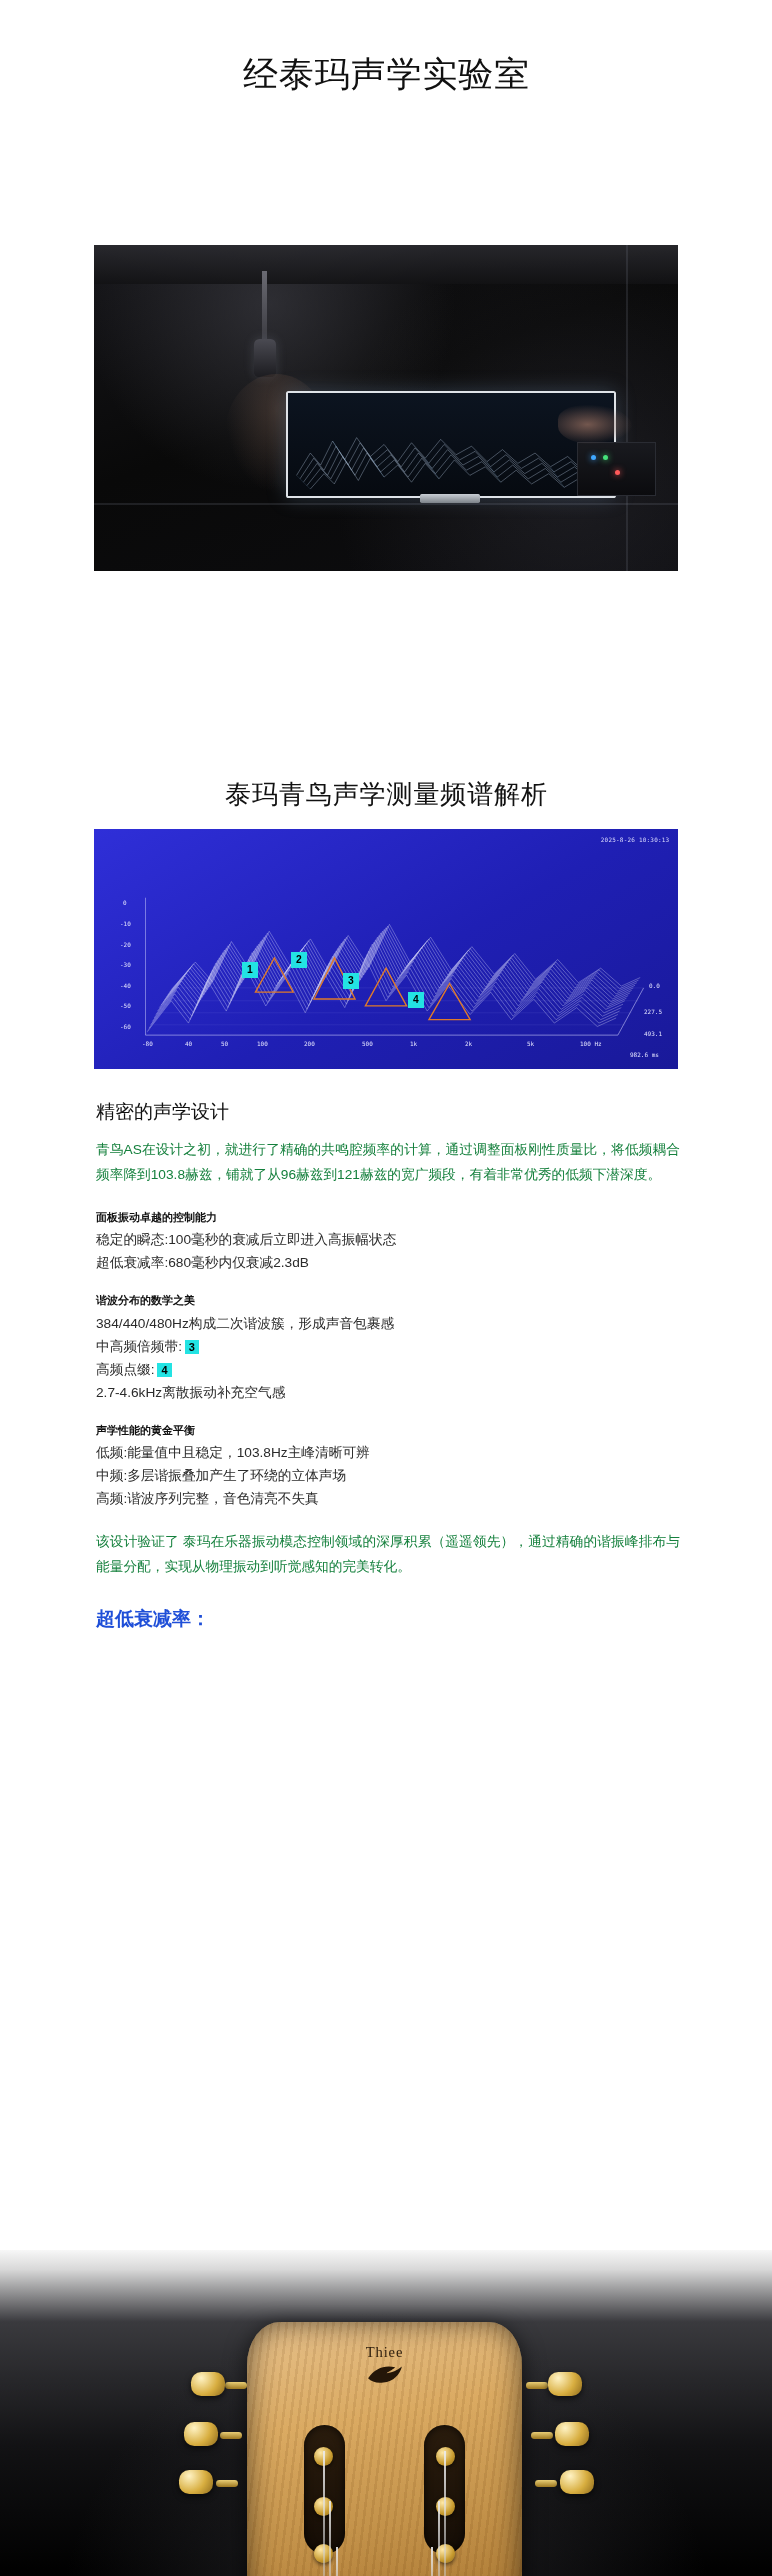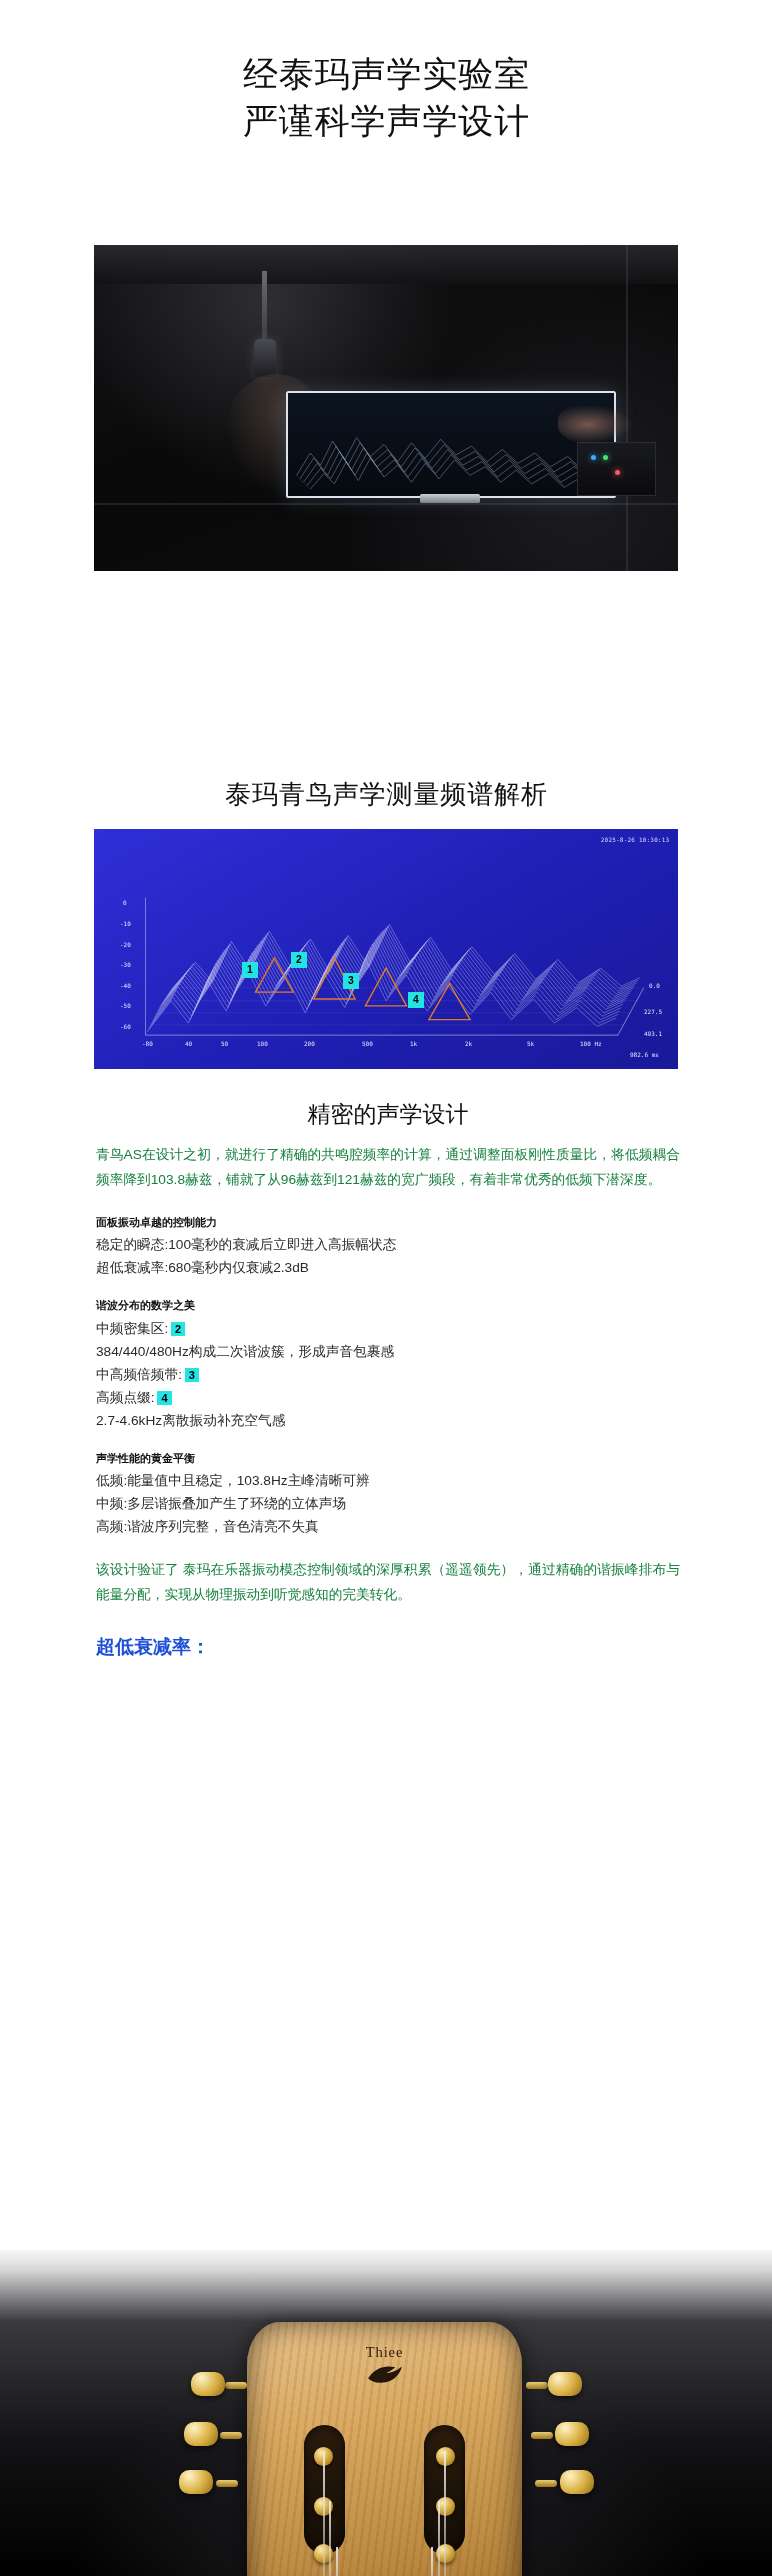--- a/index.html
+++ b/index.html
@@ -196,25 +196,24 @@
   }
 
   
   .content {
     position: absolute;
     left: 96px;
     top: 1099px;
     width: 584px;
   }
   .h2 {
-    font-size: 23px;
+    font-size: 19px;
     font-weight: 400;
     color: #111;
     margin: 0 0 12px 0;
-    text-align: center;
   }
   .para {
     font-size: 13.7px;
     line-height: 1.85;
     color: #15803d;
     margin: 0 0 22px 0;
     text-align: justify;
   }
   .sub-block { margin-bottom: 19px; }
   .sub-h {
@@ -343,21 +342,20 @@
     background: linear-gradient(180deg, rgba(235,235,235,0.9), rgba(180,180,180,0.4));
   }
 </style>
 </head>
 <body>
 
 <div class="page">
 
   <div class="hero-title">
     <span class="line">经泰玛声学实验室</span>
-    <span class="line">严谨科学声学设计</span>
   </div>
 
   <div class="photo-studio">
     <div class="ps-bg"></div>
     <div class="ps-ceiling-bar"></div>
     <div class="ps-rackline" style="left:532px; top:0; width:1.7px; height:326px;"></div>
     <div class="ps-rackline" style="left:0; top:258px; width:584px; height:1.7px;"></div>
     <div class="ps-pole"></div>
     <div class="ps-mic"></div>
     <div class="ps-person"></div>
@@ -485,23 +483,20 @@
 
     <div class="sub-block">
       <div class="sub-h">面板振动卓越的控制能力</div>
       <p class="sub-line">稳定的瞬态:100毫秒的衰减后立即进入高振幅状态</p>
       <p class="sub-line">超低衰减率:680毫秒内仅衰减2.3dB</p>
     </div>
 
     <div class="sub-block">
       <div class="sub-h">谐波分布的数学之美</div>
 
-      <p class="sub-line">
-        <span>中频密集区:</span><span class="inline-badge">2</span>
-      </p>
       <p class="sub-line">384/440/480Hz构成二次谐波簇，形成声音包裹感</p>
 
       <p class="sub-line">
         <span>中高频倍频带:</span><span class="inline-badge">3</span>
       </p>
 
       <p class="sub-line">
         <span>高频点缀:</span><span class="inline-badge">4</span>
       </p>
       <p class="sub-line">2.7-4.6kHz离散振动补充空气感</p>

